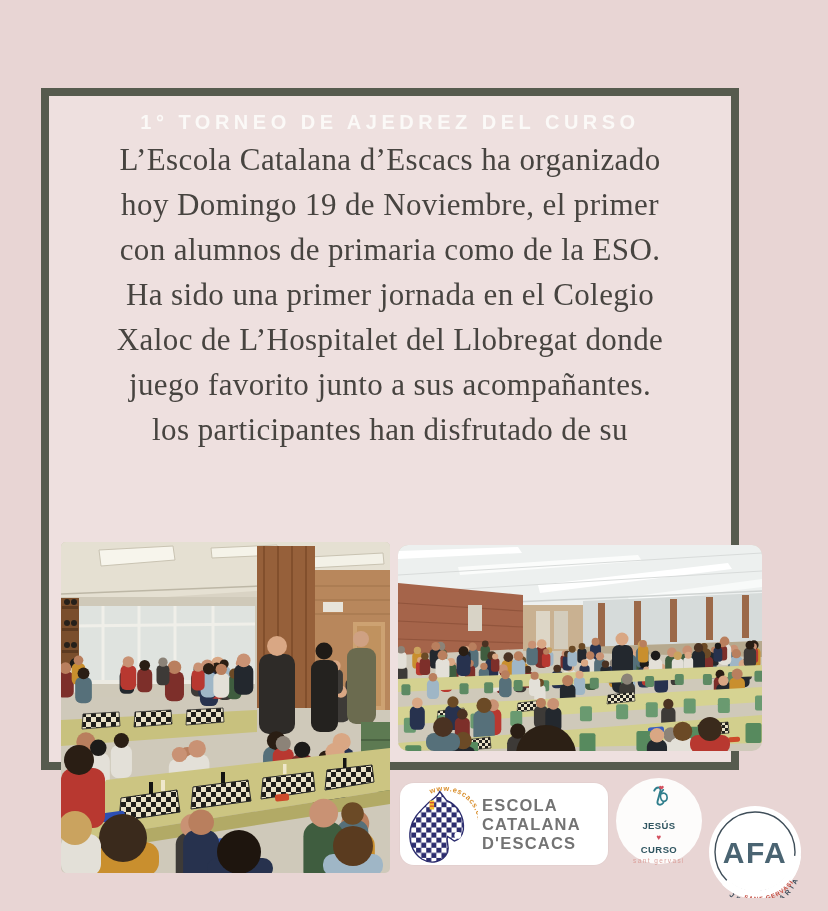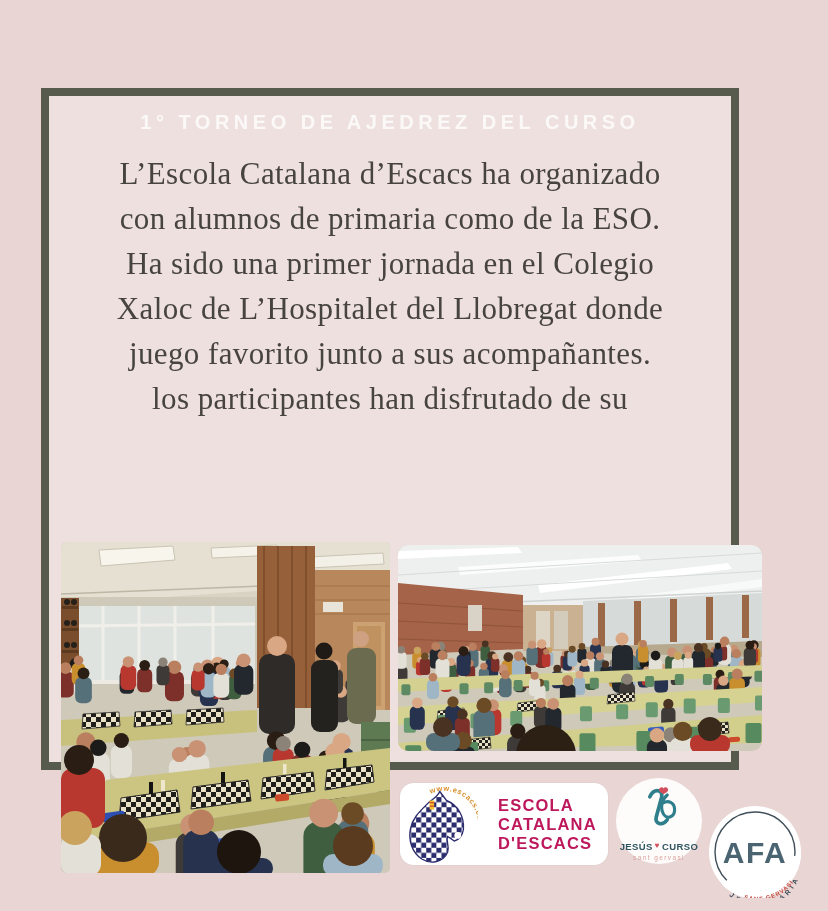--- a/index.html
+++ b/index.html
@@ -14,68 +14,69 @@
     position:absolute;left:41px;top:88px;width:698px;height:682px;
     box-sizing:border-box;border:8px solid #565b4e;background:#eee0df;
     z-index:1;
   }
   .post-title{
     margin-top:15px;text-align:center;
     font-size:20px;font-weight:700;letter-spacing:4.5px;
     color:#fbf9f7;
   }
   .post-body{
-    margin-top:17px;text-align:center;
+    margin-top:3px;text-align:center;
     font-family:"Liberation Serif","DejaVu Serif",serif;
     font-size:31px;line-height:45px;letter-spacing:0.4px;
     color:#474440;
   }
   
   .photo{position:absolute;overflow:hidden;z-index:2;background:#cfc9ba;}
   .photo svg{display:block;width:100%;height:100%;}
   .photo-left{left:61px;top:542px;width:329px;height:331px;border-radius:5px;}
   .photo-right{left:398px;top:545px;width:364px;height:206px;border-radius:10px;}
   
   .logo{position:absolute;z-index:3;background:#ffffff;}
   .logo-escola{
     left:400px;top:783px;width:208px;height:82px;border-radius:14px;
     display:flex;align-items:center;box-shadow:0 0 0 1px rgba(0,0,0,0.02);
   }
   .logo-escola .knight-wrap{width:72px;height:74px;margin-left:6px;flex:0 0 auto;}
   .escola-text{
-    color:#be185d;font-weight:700;font-size:16.5px;line-height:19px;
-    letter-spacing:1.2px;margin-left:20px;
+    color:#737373;font-weight:700;font-size:16.5px;line-height:19px;
+    letter-spacing:1.2px;margin-left:4px;
   }
   .logo-circle{border-radius:50%;}
   .logo-jm{
     left:616px;top:778px;width:86px;height:86px;background:#fdfcfb;
     display:flex;flex-direction:column;align-items:center;justify-content:flex-start;
   }
   .jm-monogram{width:44px;height:44px;margin-top:6px;}
   .jm-name{
     font-size:9.5px;font-weight:700;letter-spacing:0.4px;color:#2f5560;
-    display:flex;gap:2px;align-items:flex-start;margin-top:13px;
+    display:flex;gap:2px;align-items:center;margin-top:13px;flex-direction:column;
   }
   .jm-name .jm-heart{color:#d34f5e;font-size:8px;}
   .jm-sub{
     font-size:6.5px;letter-spacing:1.4px;color:#dba09b;margin-top:2px;
     text-transform:lowercase;
   }
   .logo-afa{left:709px;top:806px;width:92px;height:92px;}
   .logo-afa svg{display:block;width:100%;height:100%;}
 </style>
 </head>
 <body>
 
 <div class="canvas">
 
   <div class="frame">
     <div class="post-title">1° TORNEO DE AJEDREZ DEL CURSO</div>
     <div class="post-body">
       <div>L’Escola Catalana d’Escacs ha organizado</div>
+      <div>hoy Domingo 19 de Noviembre, el primer</div>
       <div>con alumnos de primaria como de la ESO.</div>
       <div>Ha sido una primer jornada en el Colegio</div>
       <div>Xaloc de L’Hospitalet del Llobregat donde</div>
       <div>juego favorito junto a sus acompañantes.</div>
       <div>los participantes han disfrutado de su</div>
     </div>
   </div>
 
   <figure class="photo photo-left" style="margin:0">
     <svg viewBox="0 0 329 331" preserveAspectRatio="none">

